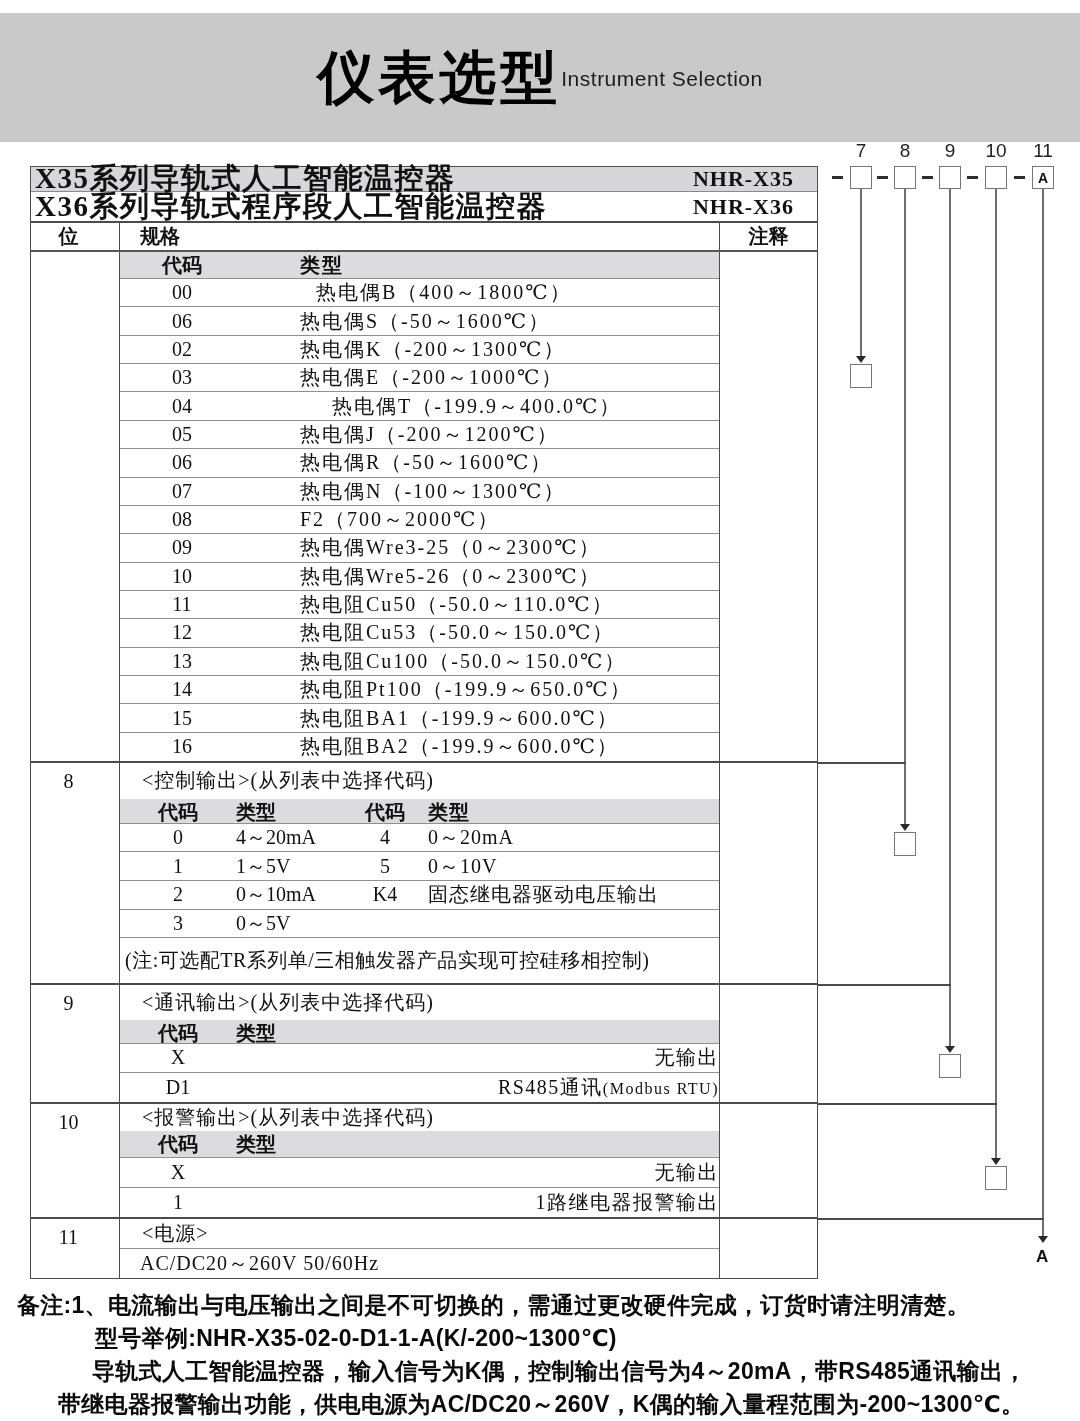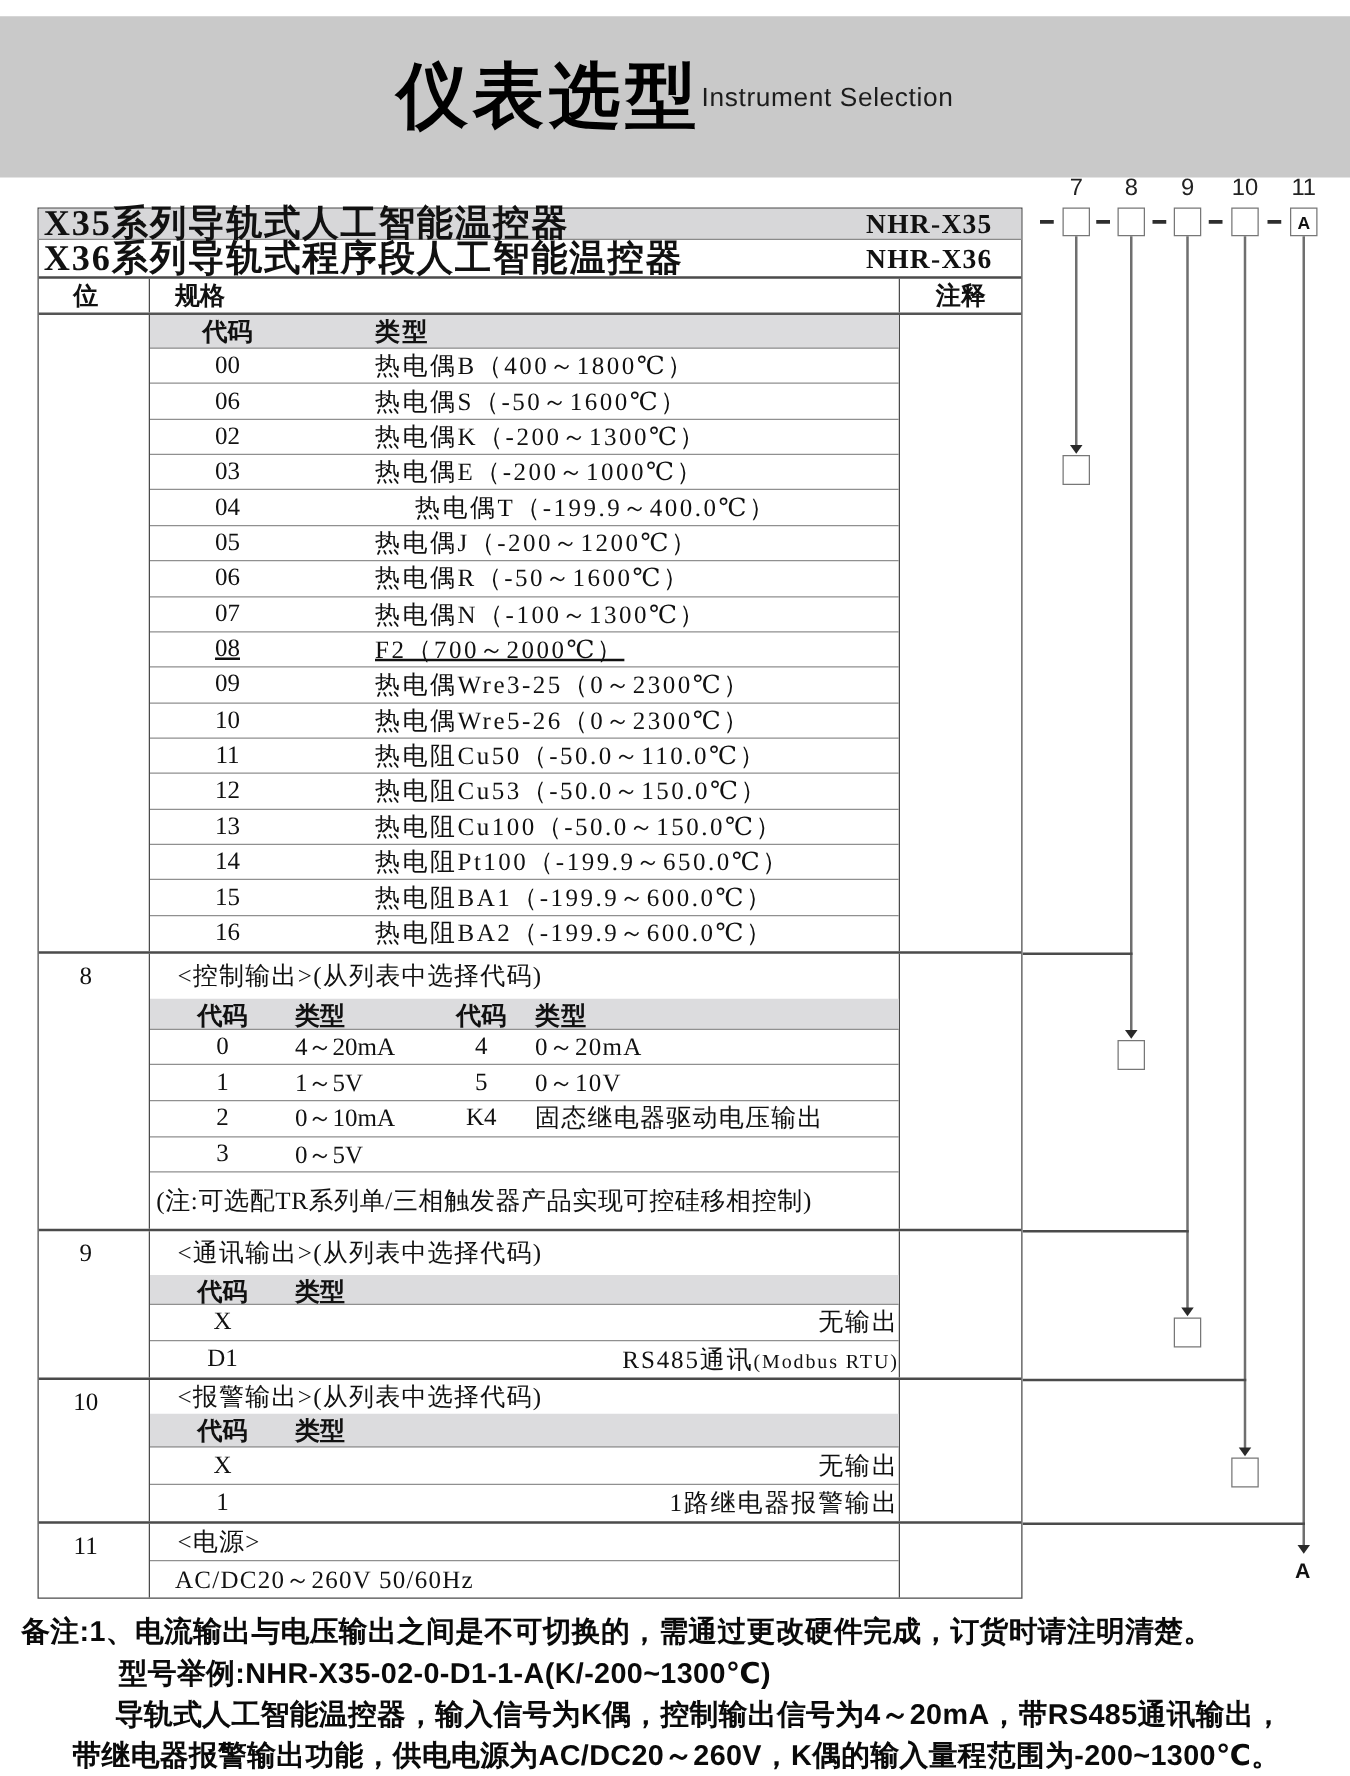--- a/index.html
+++ b/index.html
@@ -144,21 +144,21 @@
     <div class="hnote">注释</div>
   </div>
 
   <div class="sec" style="height:511px;">
     <div class="wei-cell"></div>
     <div class="spec-cell">
       <div class="srow g7 gray" style="height:27px;">
         <span class="ccode">代码</span>
         <span class="ctype">类型</span>
       </div>
-      <div class="srow g7" style="height:28.47px;">
+      <div class="srow g7" style="height:28.47px;gap:16px;">
           <span class="ccode">00</span>
           <span class="ctype">热电偶B（400～1800℃）</span>
         </div>
       <div class="srow g7" style="height:28.47px;">
           <span class="ccode">06</span>
           <span class="ctype">热电偶S（-50～1600℃）</span>
         </div>
       <div class="srow g7" style="height:28.47px;">
           <span class="ccode">02</span>
           <span class="ctype">热电偶K（-200～1300℃）</span>
@@ -176,21 +176,21 @@
           <span class="ctype">热电偶J（-200～1200℃）</span>
         </div>
       <div class="srow g7" style="height:28.47px;">
           <span class="ccode">06</span>
           <span class="ctype">热电偶R（-50～1600℃）</span>
         </div>
       <div class="srow g7" style="height:28.47px;">
           <span class="ccode">07</span>
           <span class="ctype">热电偶N（-100～1300℃）</span>
         </div>
-      <div class="srow g7" style="height:28.47px;text-decoration:underline;">
+      <div class="srow g7" style="height:28.47px;">
           <span class="ccode">08</span>
           <span class="ctype">F2（700～2000℃）</span>
         </div>
       <div class="srow g7" style="height:28.47px;">
           <span class="ccode">09</span>
           <span class="ctype">热电偶Wre3-25（0～2300℃）</span>
         </div>
       <div class="srow g7" style="height:28.47px;">
           <span class="ccode">10</span>
           <span class="ctype">热电偶Wre5-26（0～2300℃）</span>

